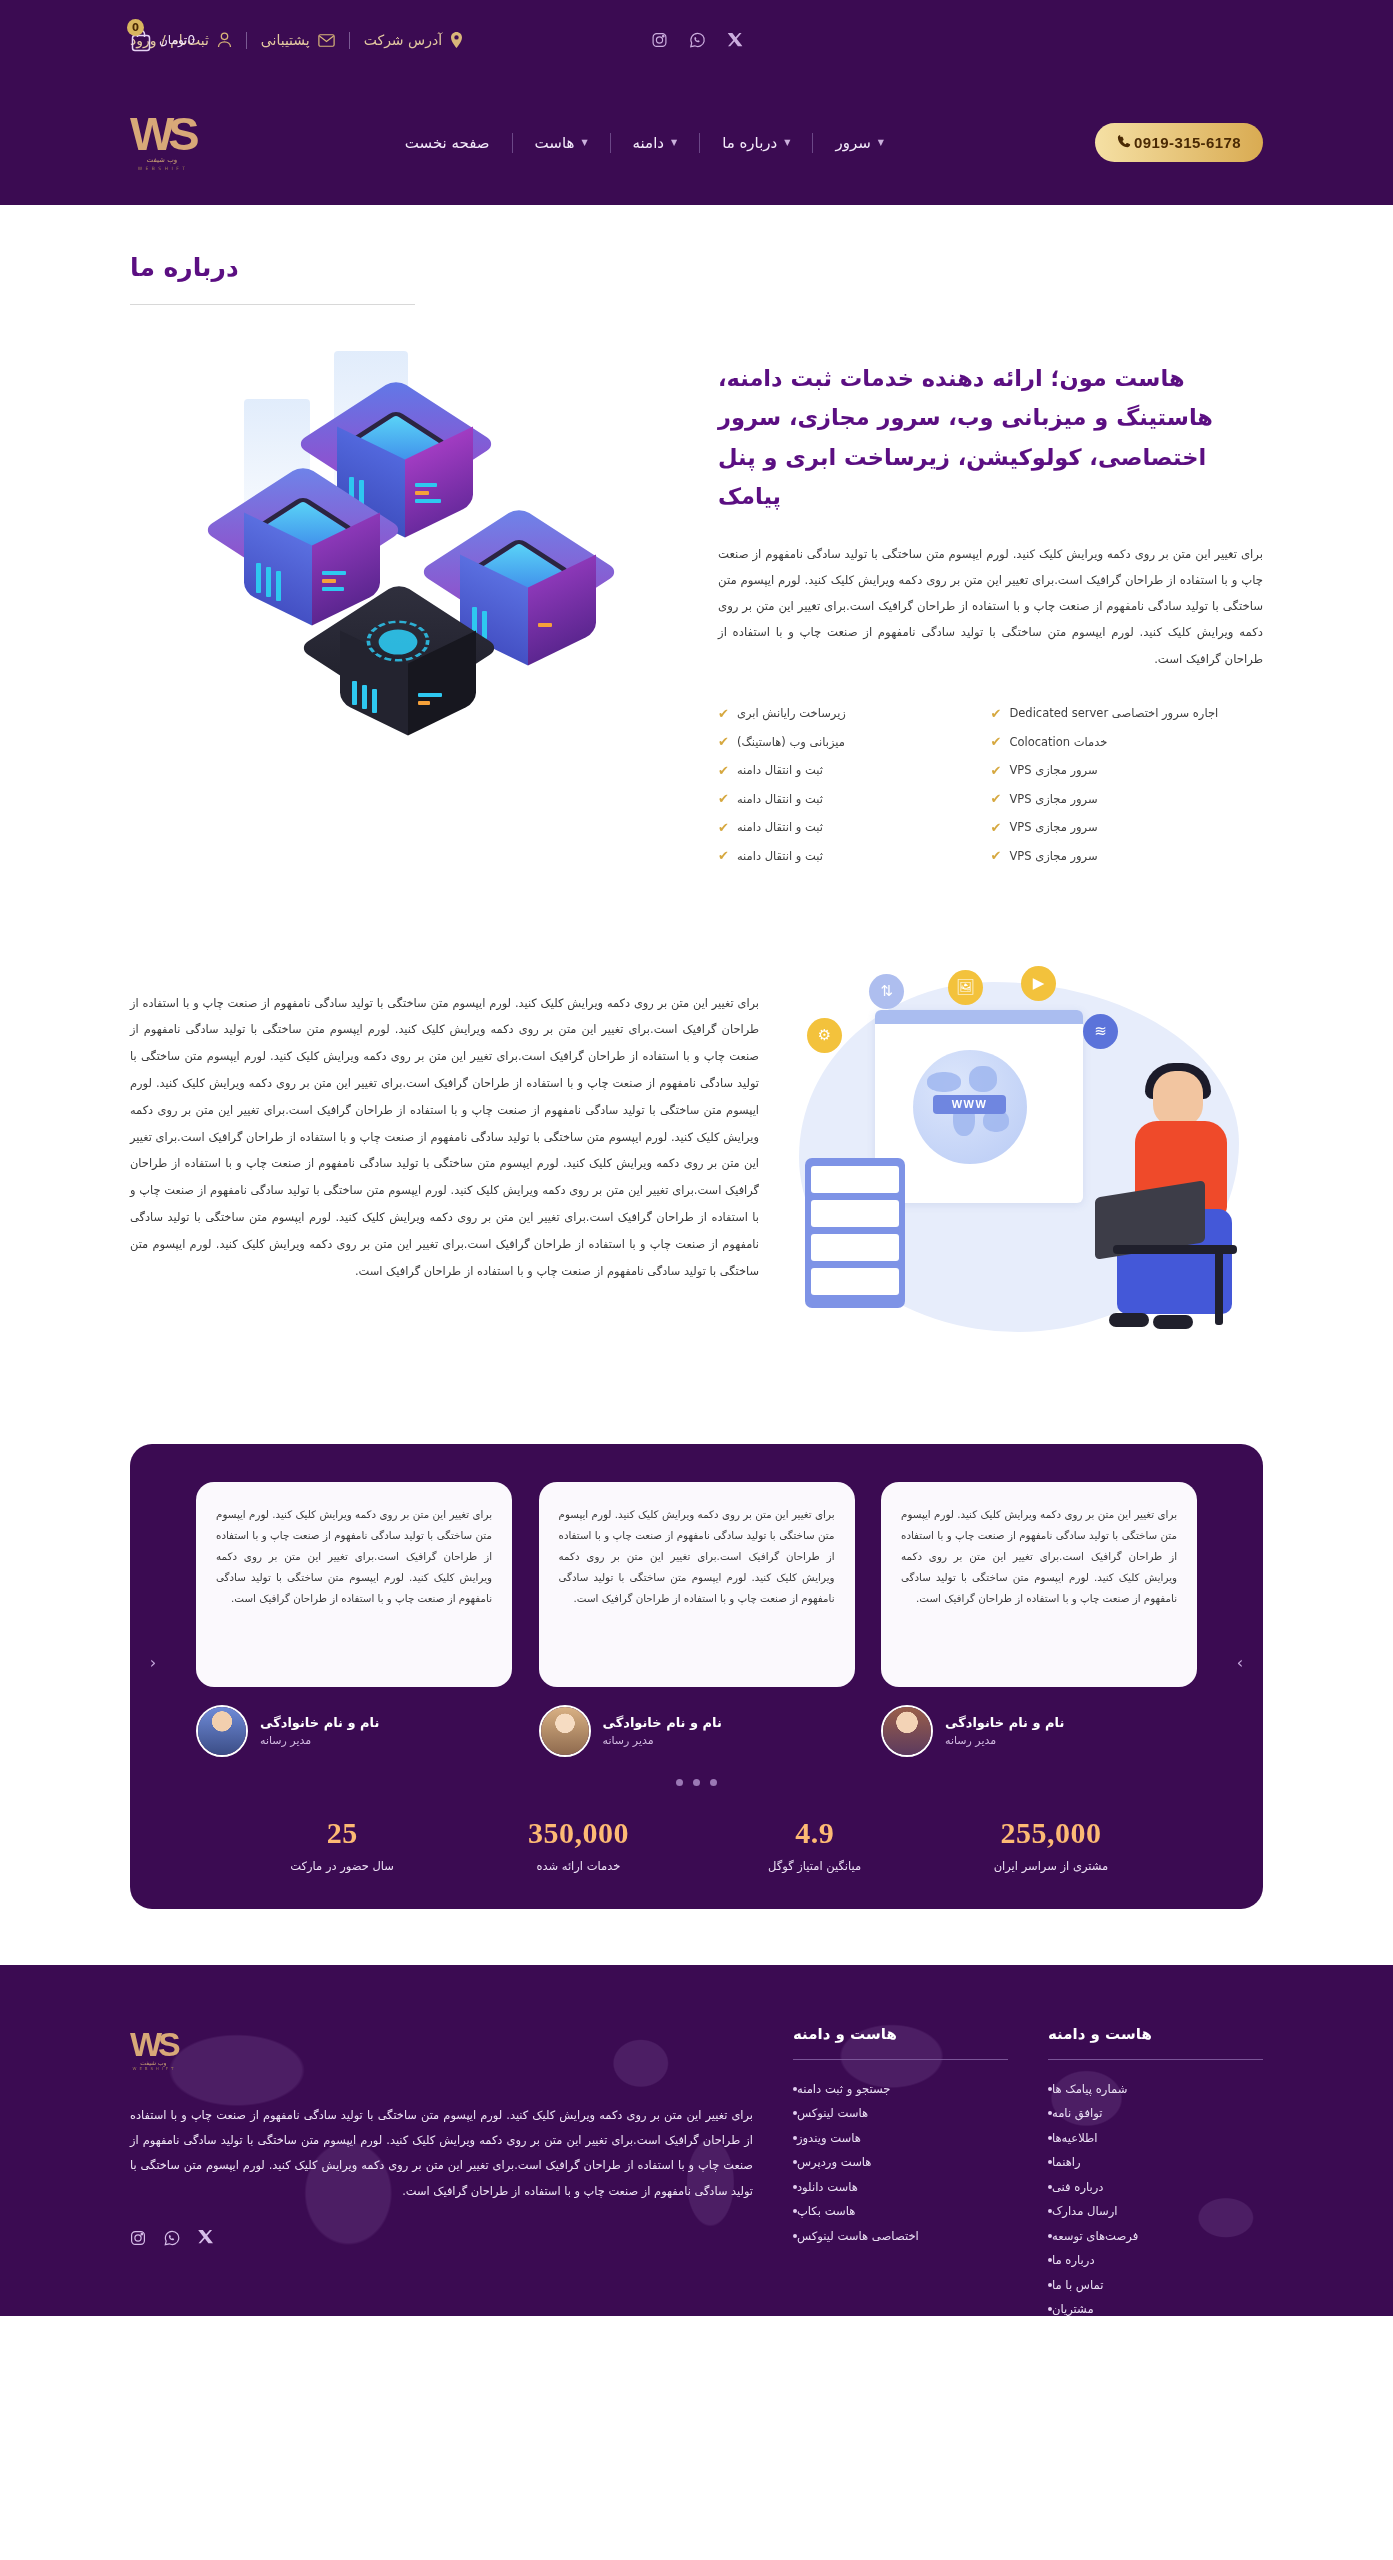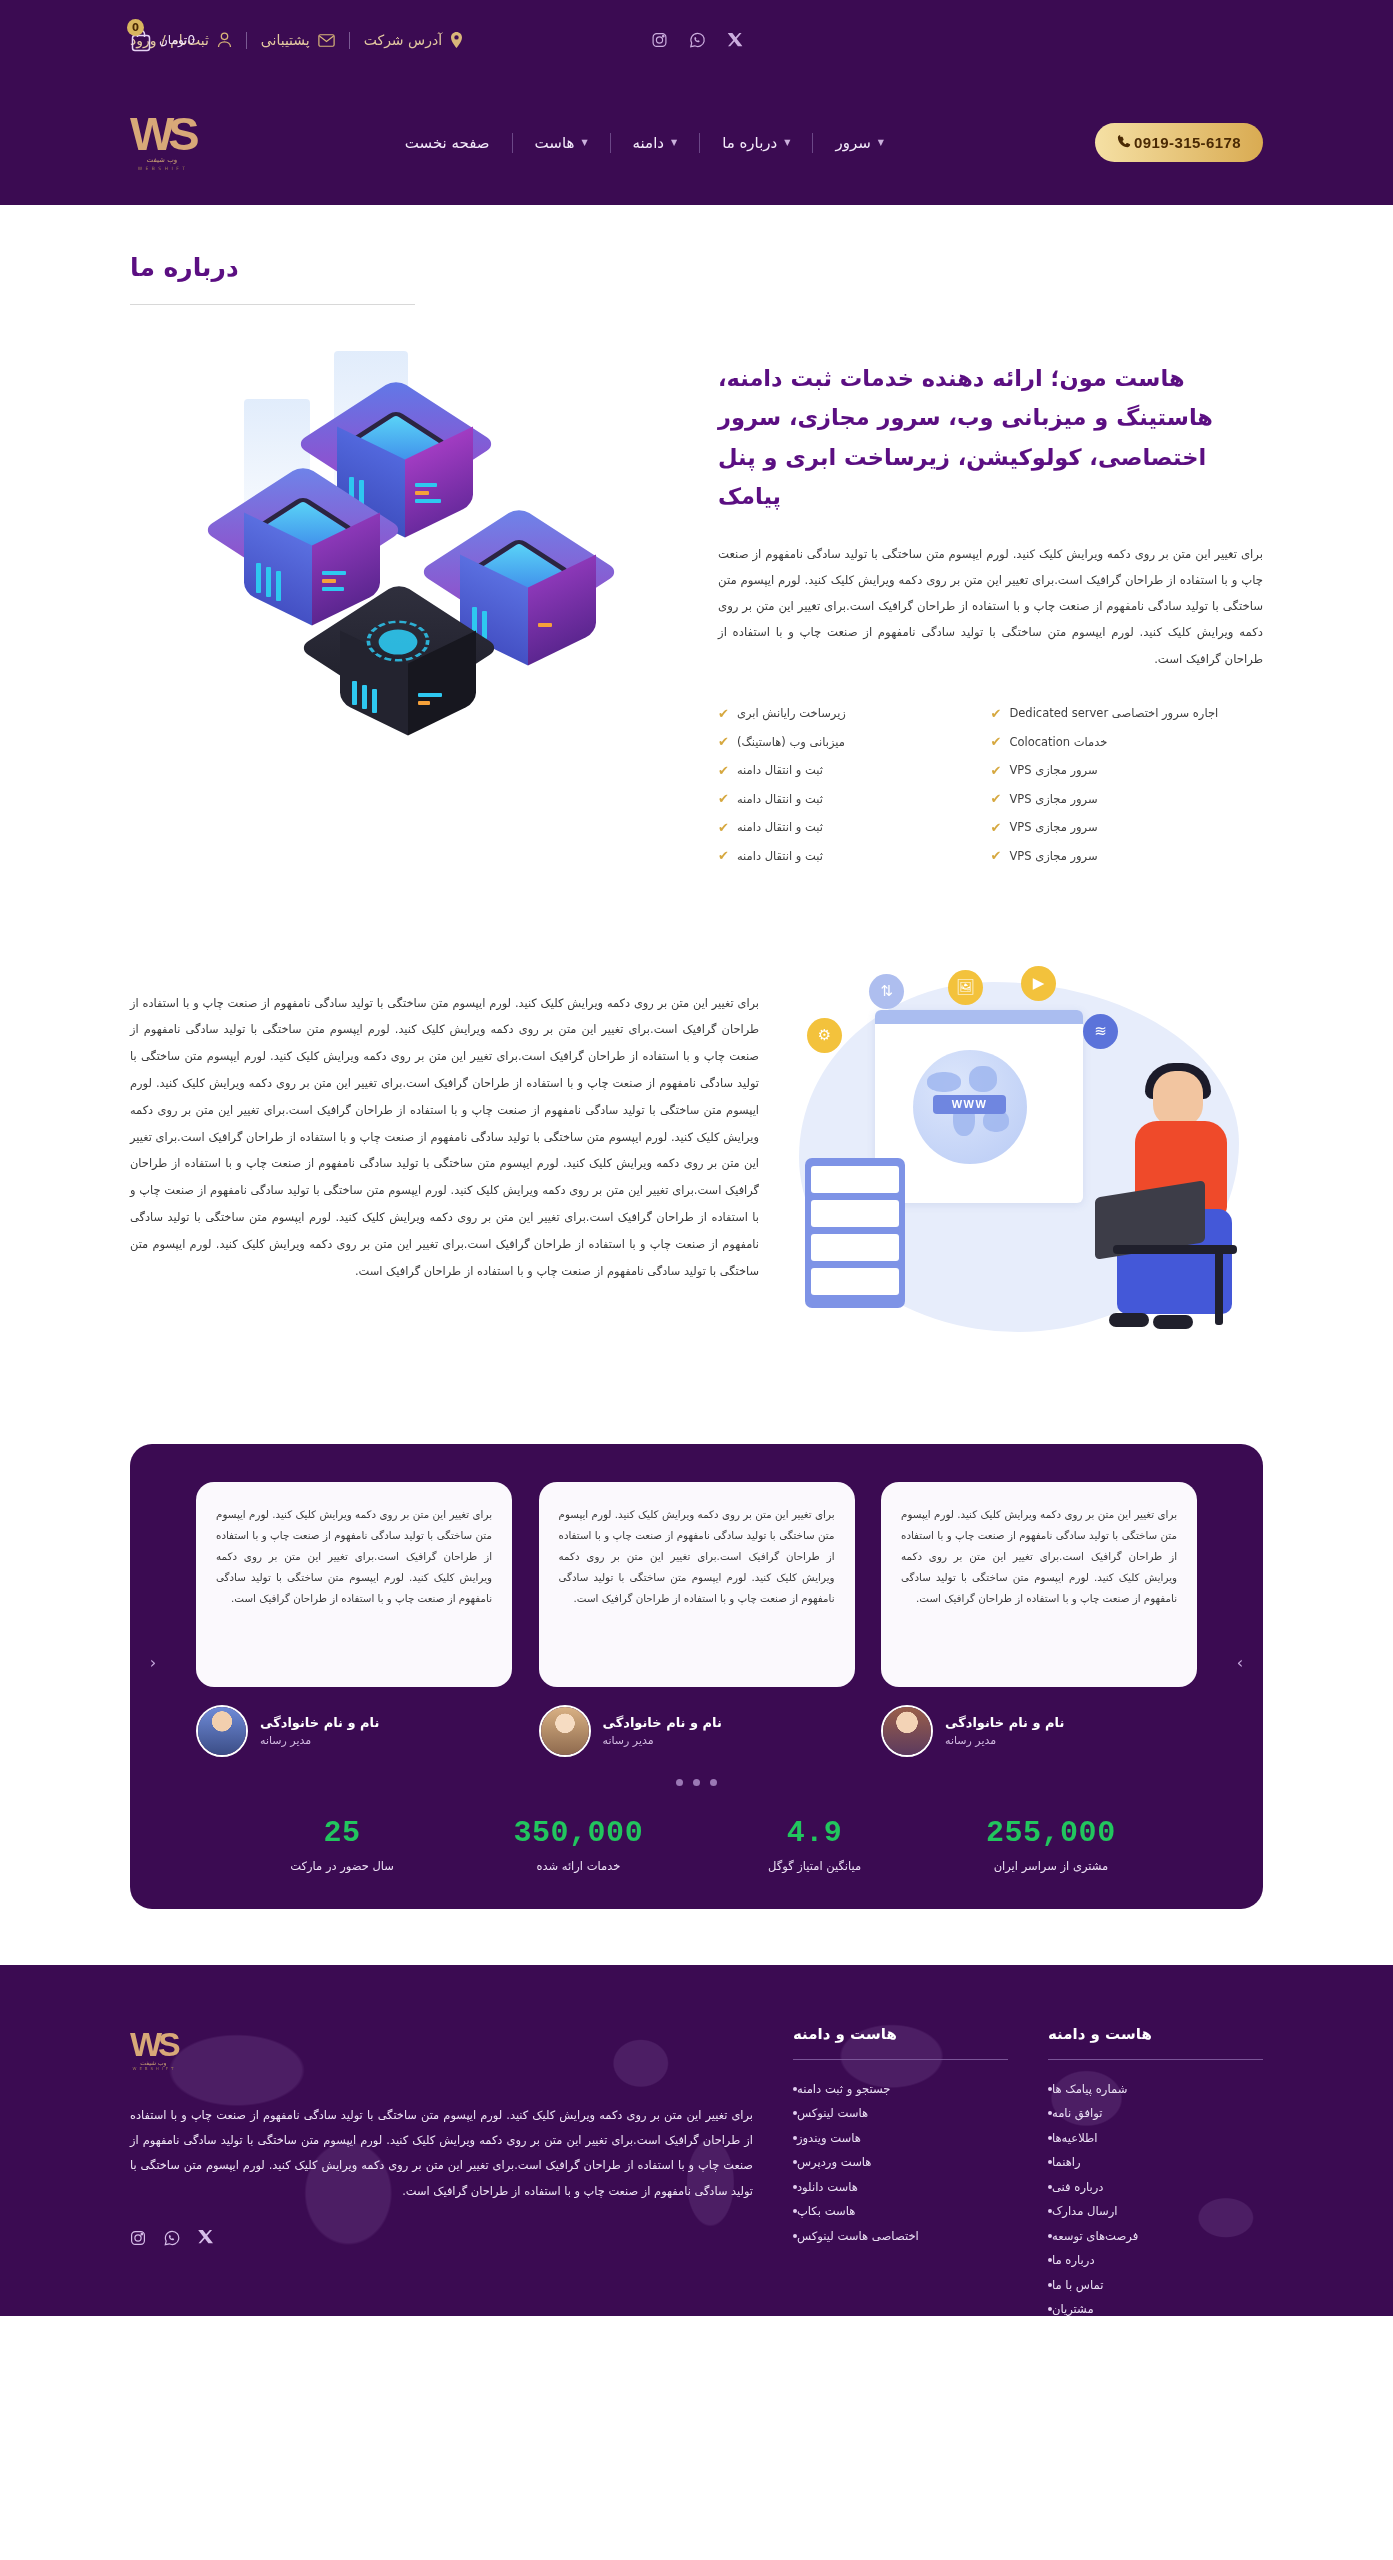--- a/index.html
+++ b/index.html
@@ -151,21 +151,21 @@
   .tm-role{font-size:11px;color:#d3bce3;margin-top:4px;}
   .arrow{
     position:absolute;top:206px;width:26px;height:26px;display:flex;align-items:center;justify-content:center;
     color:#c6a9dd;font-size:16px;cursor:pointer;
   }
   .arrow.l{left:10px;} .arrow.r{right:10px;}
   .dots{display:flex;gap:10px;justify-content:center;margin-top:22px;}
   .pdot{width:7px;height:7px;border-radius:50%;background:#9b79b5;}
   .stats{display:flex;justify-content:space-between;margin-top:30px;padding:0 54px;}
   .stat{text-align:center;width:25%;}
-  .stat-n{font-size:30px;font-weight:bold;color:#22c55e;letter-spacing:.5px;font-family:Liberation Mono, monospace;}
+  .stat-n{font-size:30px;font-weight:bold;color:#fdba74;letter-spacing:.5px;font-family:Liberation Serif, serif;}
   .stat-l{font-size:11.5px;color:#ece0f5;margin-top:9px;}
 
   
   .footer{
     margin-top:56px;background:#3b0b52;padding:60px 130px 0;position:relative;overflow:hidden;
   }
   .map{
     position:absolute;inset:0;opacity:.12;
     background:
       radial-gradient(ellipse 170px 90px at 17% 30%, #c9a3e6 38%, transparent 40%),

